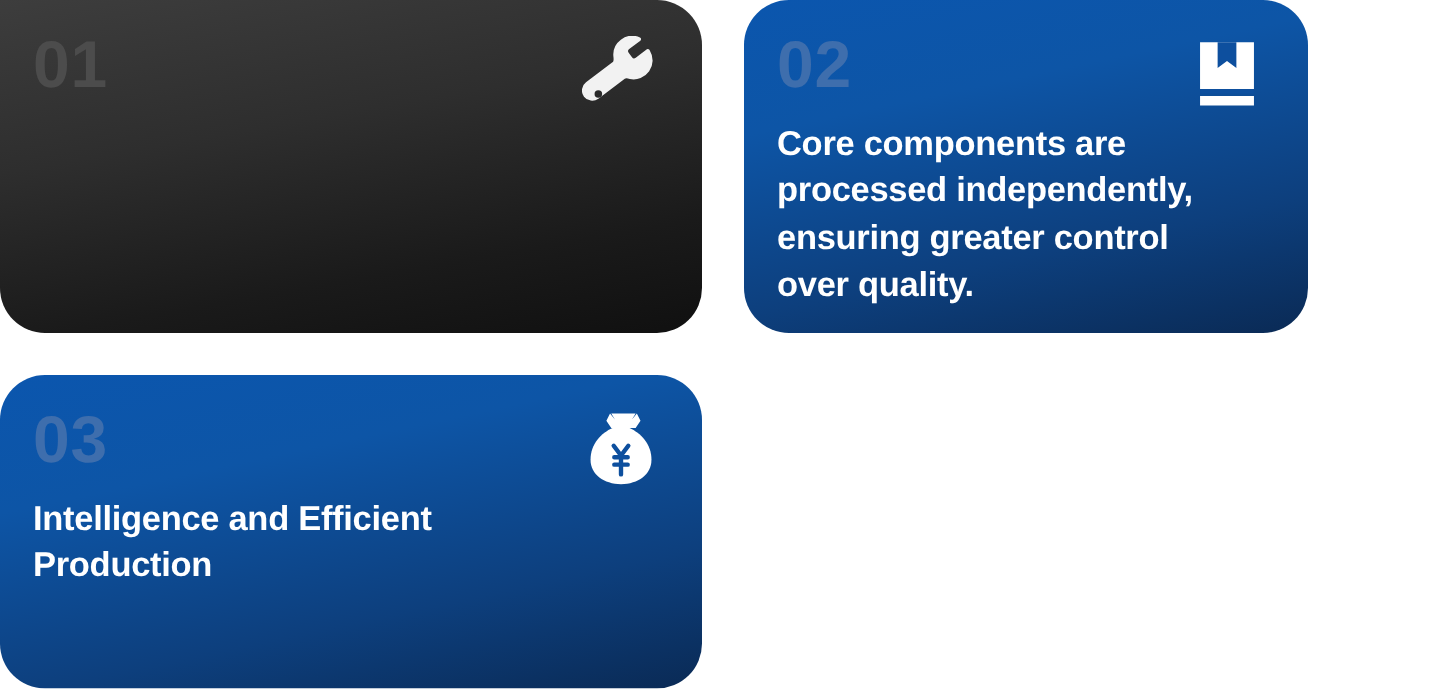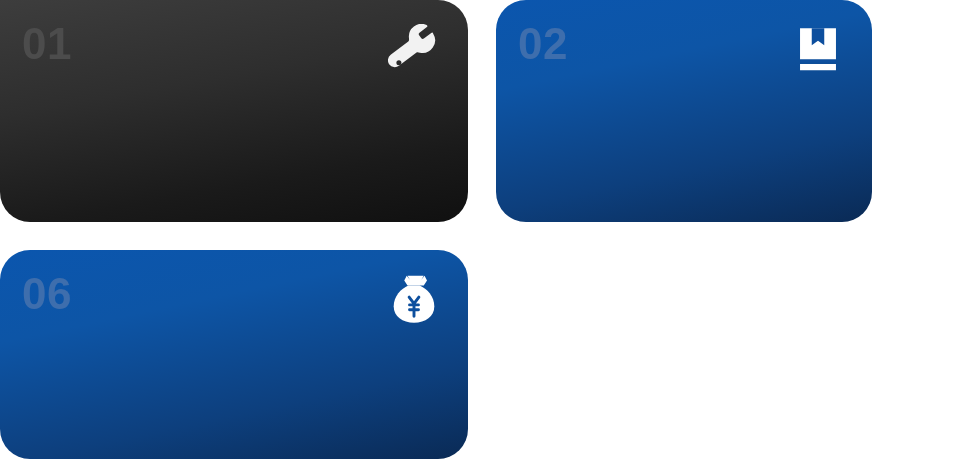--- a/index.html
+++ b/index.html
@@ -94,32 +94,34 @@
     <div class="card-icon">
       <svg width="52" height="52" viewBox="0 0 64 64" fill="none" aria-hidden="true">
         <path d="M52.6 8.8a1.6 1.6 0 0 0-2.5-.6l-8.1 8.1a2.2 2.2 0 0 1-3.1 0l-3.2-3.2a2.2 2.2 0 0 1 0-3.1l8.1-8.1a1.6 1.6 0 0 0-.7-2.6A15.6 15.6 0 0 0 23.9 18.6c.5 2 .5 3.3-.3 4.1L4.4 41.9a8.4 8.4 0 0 0 11.9 11.9l19.2-19.2c.8-.8 2.1-.8 4.1-.3A15.6 15.6 0 0 0 52.6 8.8Z" fill="#f2f2f2" transform="rotate(8 32 32)"></path>
         <circle cx="13.4" cy="47.6" r="3.1" fill="#2a2a2a"></circle>
       </svg>
     </div>
   </div>
 
   <div class="card theme-blue row-top">
     <div class="card-number">02</div>
+    <div class="card-title">Core components are processed independently, ensuring greater control over quality.</div>
     <div class="card-icon">
       <svg width="50" height="50" viewBox="0 0 64 64" fill="none" aria-hidden="true">
         <path d="M9 4h46v40H9z" fill="#ffffff"></path>
         <path d="M9 50h46v8H9z" fill="#ffffff"></path>
         <path d="M24 4h16v22l-8-6-8 6z" fill="#0d4f9e"></path>
         <path d="M9 44h46v4H9z" fill="#0d4f9e"></path>
       </svg>
     </div>
   </div>
 
   <div class="card theme-blue row-bottom">
-    <div class="card-number">06</div>
+    <div class="card-number">03</div>
+    <div class="card-title">Intelligence and Efficient Production</div>
     <div class="card-icon">
       <svg width="52" height="56" viewBox="0 0 64 68" fill="none" aria-hidden="true">
         <path d="M20 4h24l-3 5 4-5 3 6-4 6H24l-4-6 3-6 4 5-3-5Z" fill="#ffffff"></path>
         <path d="M25 16h14c9 4 18 13 18 26 0 12-11 20-25 20S7 54 7 42c0-13 9-22 18-26Z" fill="#ffffff"></path>
         <path d="M26 30.5l6 8 6-8M26.5 40h11M26.5 46h11M32 38.5V54" stroke="#0d4f9e" stroke-width="3.6" stroke-linecap="round" stroke-linejoin="round" fill="none"></path>
       </svg>
     </div>
   </div>
 
 

